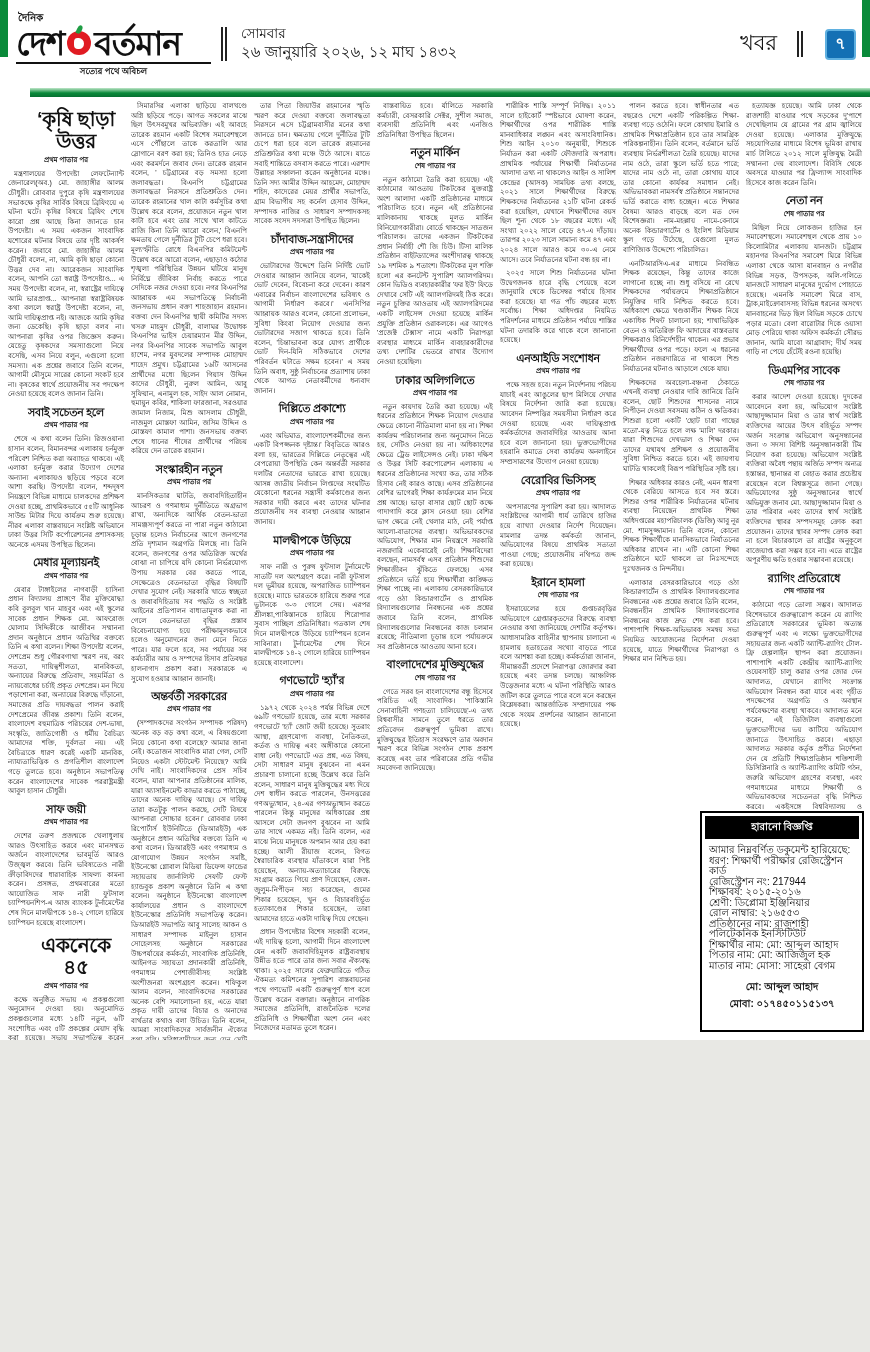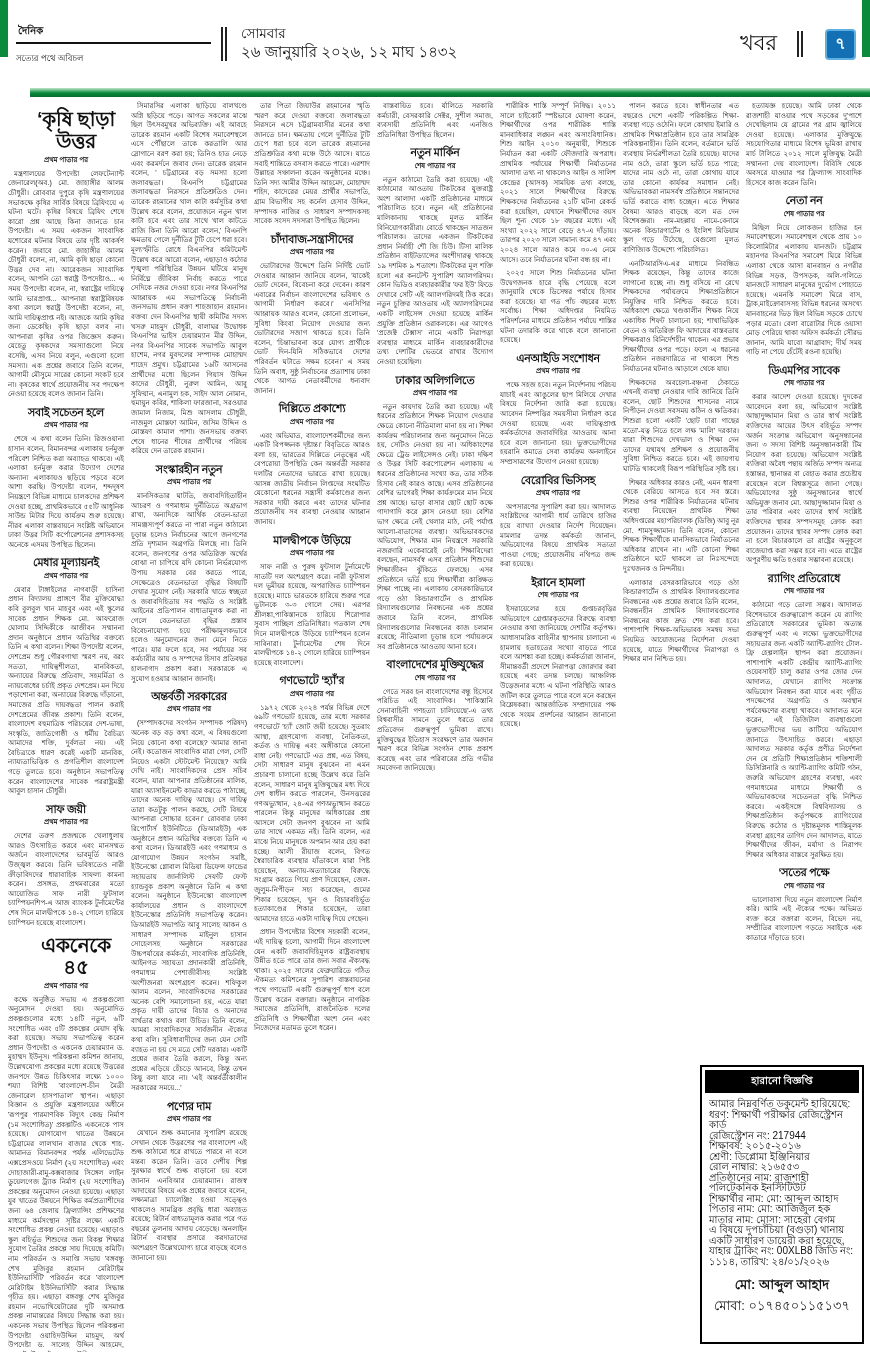--- a/index.html
+++ b/index.html
@@ -1,70 +1,78 @@
 <!DOCTYPE html>
 <html><head>
 <meta charset="utf-8">
 <style>
   html,body{margin:0;padding:0;background:#e8e8e4;}
-  .page{position:relative;width:870px;height:1352px;margin:0 auto;background:#ffffff;
+  .page{position:relative;width:870px;height:1040px;margin:0 auto;background:#ffffff;
         overflow:hidden;font-family:"Liberation Sans",sans-serif;color:#111;}
   
   .corner-strip{position:absolute;top:0;width:8px;height:57px;}
   .corner-strip.left{left:0;}
   .corner-strip.right{right:0;}
   
   .masthead{position:relative;height:88px;padding:0 14px 0 16px;display:flex;align-items:center;}
   .logo{position:relative;display:flex;flex-direction:column;width:195px;}
   .daily{font-size:10px;font-weight:bold;margin-left:2px;}
   .title-row{display:flex;align-items:center;gap:3px;}
   .title-word{font-size:33px;font-weight:800;letter-spacing:-1px;line-height:1;}
   .logo-circle{width:24px;height:24px;border-radius:50%;position:relative;flex:0 0 auto;}
   .logo-circle .map{position:absolute;left:7px;top:7px;width:10px;height:11px;background:#fff;
       border-radius:40% 60% 55% 45%;}
   .logo-circle .leaf{position:absolute;left:10px;top:-6px;width:5px;height:9px;border-radius:50% 50% 50% 0;
       transform:rotate(25deg);}
-  .tagline-row{border-top:2px solid #111;margin-top:2px;padding-top:8px;text-align:left;font-size:8.5px;font-weight:normal;}
+  .tagline-row{border-top:2px solid #111;margin-top:2px;padding-top:1px;text-align:center;font-size:8.5px;font-weight:bold;}
   .head-div{width:0;height:34px;border-left:2px solid #222;border-right:2px solid #222;padding-left:2px;margin:0 14px 0 10px;}
   .dateblock{line-height:1.25;}
   .day{font-size:13.5px;font-weight:400;}
   .dateline{font-size:15px;}
   .head-spacer{flex:1;}
   .section{font-size:21px;font-weight:400;margin-right:10px;}
   .page-badge{width:27px;height:27px;border:2px solid;border-radius:4px;display:flex;align-items:center;
       justify-content:center;font-size:16px;font-weight:800;color:#fff;margin-left:8px;}
   
   .green-bar{height:9px;margin-left:30px;margin-right:0;}
   
   .columns{display:grid;grid-template-columns:repeat(7,1fr);gap:7px;padding:4px 8px 0 8px;position:relative;}
   .col{min-width:0;}
   .headline{font-size:11px;font-weight:800;text-align:center;line-height:1.12;margin:7px 0 1px;letter-spacing:-.3px;}
   .headline.big{font-size:20px;margin-left:20px;}
   .subhead{font-size:7px;font-weight:bold;text-align:center;margin:1px 0 3px;}
   .bodytext{font-size:7px;line-height:9.6px;text-align:justify;text-justify:inter-word;margin-bottom:4px;
       word-break:break-word;}
   .bodytext::first-letter{padding-left:6px;}
   
-  .notice{position:absolute;right:6px;bottom:8px;width:160px;border:2px solid #000;background:#fff;padding:0 0 25px 0;}
+  .notice{position:absolute;right:6px;bottom:8px;width:160px;border:2px solid #000;background:#fff;padding:0 0 17px 0;}
   .notice-title{background:#000;color:#fff;font-weight:800;text-align:center;font-size:10px;padding:3px 0;margin:3px 3px 6px 3px;}
   .notice-line{font-size:10px;line-height:10.5px;padding:0 7px;text-align:left;}
-  .notice-sig{font-size:13px;font-weight:800;text-align:center;margin-top:8px;}
-  .notice-phone{font-size:13px;font-weight:400;text-align:center;}
+  .notice-sig{font-size:10px;font-weight:800;text-align:center;margin-top:8px;}
+  .notice-phone{font-size:10px;font-weight:700;text-align:center;}
 </style>
 </head>
 <body>
 
 <div class="page">
 
   <div class="corner-strip left" style="background: rgb(10, 138, 58);"></div>
   <div class="corner-strip right" style="background: rgb(10, 138, 58);"></div>
 
   <div class="masthead">
     <div class="logo">
       <div class="daily">দৈনিক</div>
+      <div class="title-row">
+        <span class="title-word">দেশ</span>
+        <span class="logo-circle" style="background: rgb(224, 27, 34);">
+          <span class="leaf" style="background: rgb(31, 157, 68);"></span>
+          <span class="map"></span>
+        </span>
+        <span class="title-word">বর্তমান</span>
+      </div>
       <div class="tagline-row">সত্যের পথে অবিচল</div>
     </div>
     <div class="head-div"></div>
     <div class="dateblock">
       <div class="day">সোমবার</div>
       <div class="dateline">২৬ জানুয়ারি ২০২৬, ১২ মাঘ ১৪৩২</div>
     </div>
     <div class="head-spacer"></div>
     <div class="section">খবর</div>
     <div class="head-div" style="height:26px;"></div>
@@ -174,19 +182,18 @@
         <div class="notice-line">আমার নিম্নবর্ণিত ডকুমেন্ট হারিয়েছে:</div>
         <div class="notice-line">ধরণ: শিক্ষার্থী পরীক্ষার রেজিস্ট্রেশন কার্ড</div>
         <div class="notice-line">রেজিস্ট্রেশন নং: 217944</div>
         <div class="notice-line">শিক্ষাবর্ষ: ২০১৫-২০১৬</div>
         <div class="notice-line">শ্রেণী: ডিপ্লোমা ইঞ্জিনিয়ার</div>
         <div class="notice-line">রোল নাম্বার: ২১৬৫৫৩</div>
         <div class="notice-line">প্রতিষ্ঠানের নাম: রাজশাহী পলিটেকনিক ইনস্টিটিউট</div>
         <div class="notice-line">শিক্ষার্থীর নাম: মো: আব্দুল আহাদ</div>
         <div class="notice-line">পিতার নাম: মো: আজিজুল হক</div>
         <div class="notice-line">মাতার নাম: মোসা: সাহেরা বেগম</div>
-        <div class="notice-line">এ বিষয়ে দুপচাঁচিয়া (বগুড়া) থানায় একটি সাধারণ ডায়েরী করা হয়েছে, যাহার ট্রাকিং নং: 00XLB8 জিডি নং: ১১১৪, তারিখ: ২৪/০১/২০২৬</div>
       </div>
     <div class="notice-sig">মো: আব্দুল আহাদ</div>
     <div class="notice-phone">মোবা: ০১৭৪৫০১১৫১৩৭</div>
   </div>
 
 </div>
 
 </body></html>

